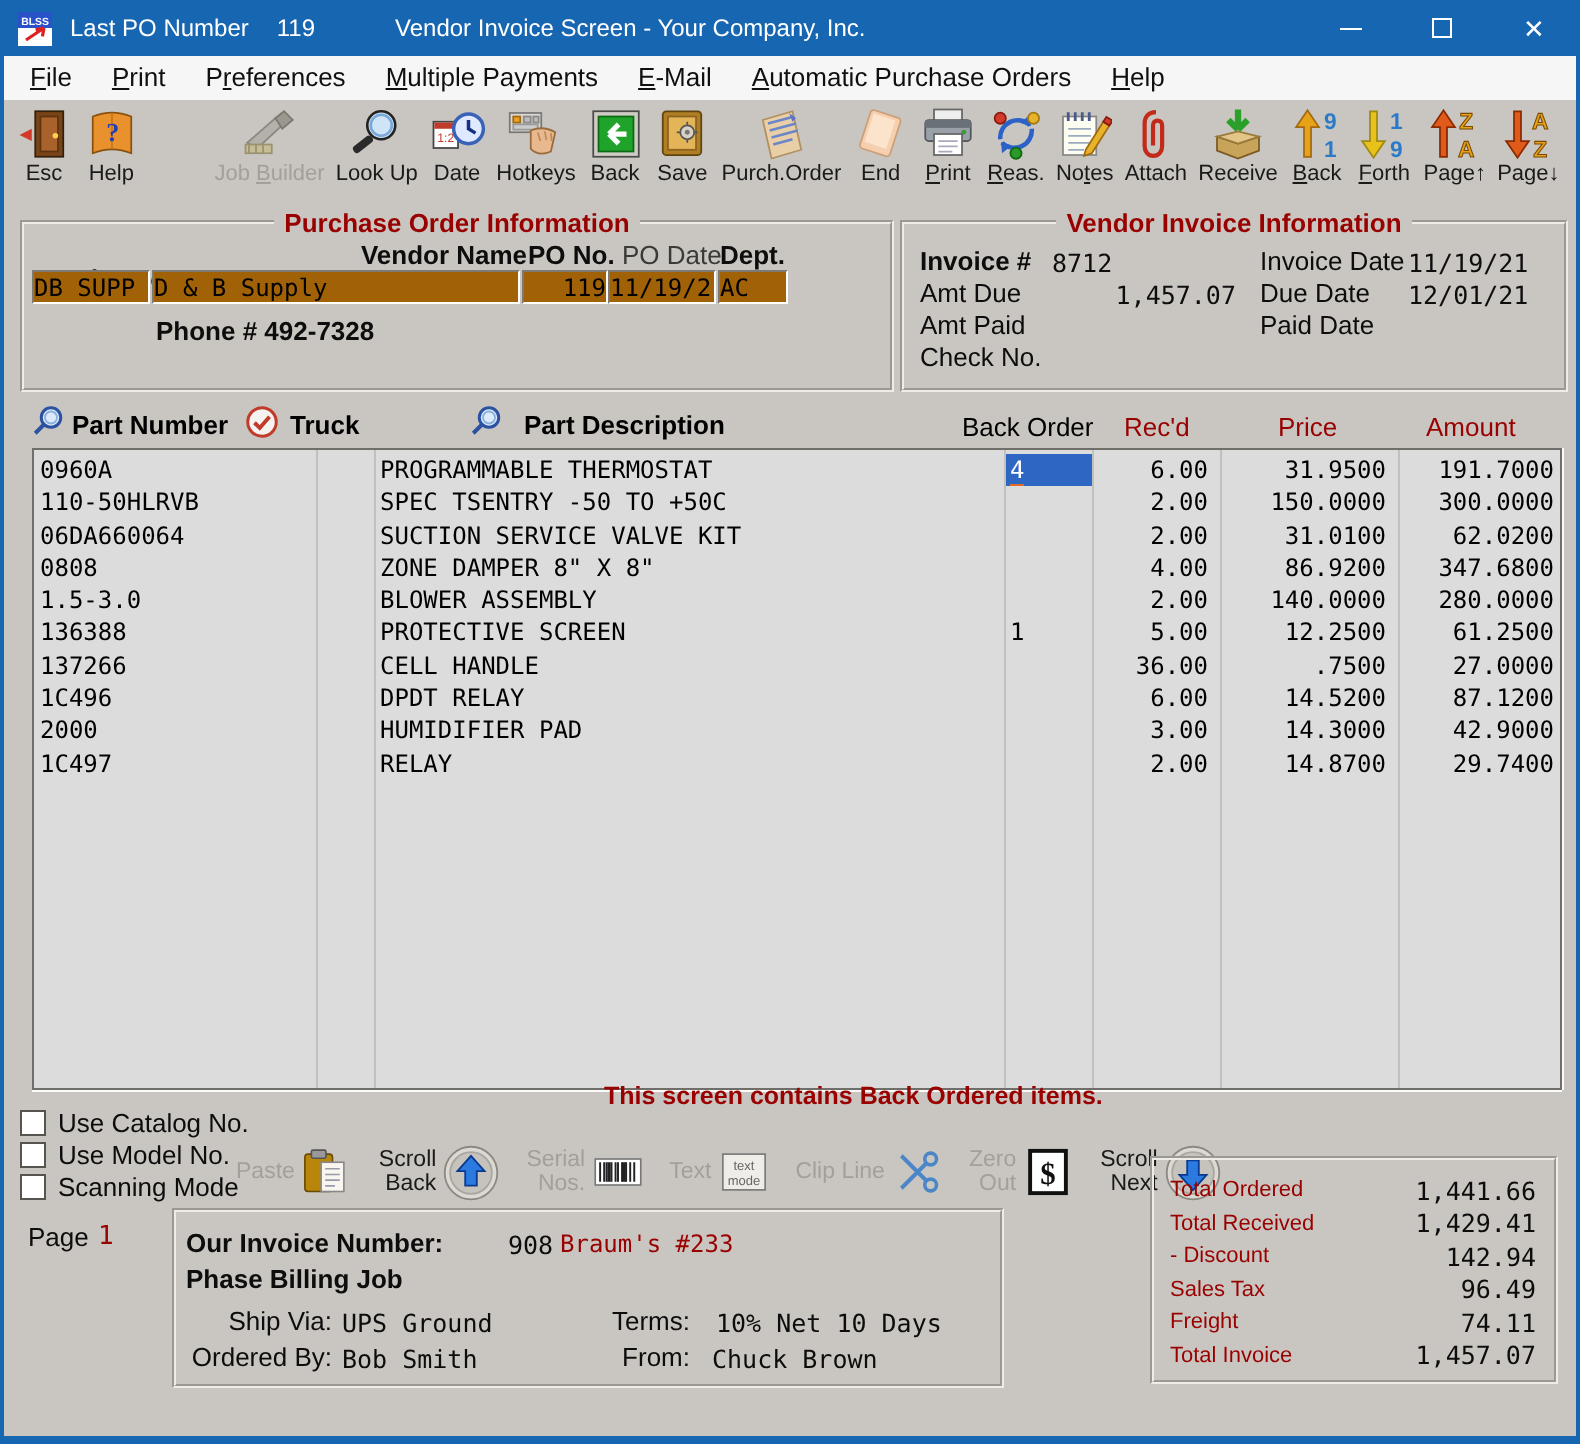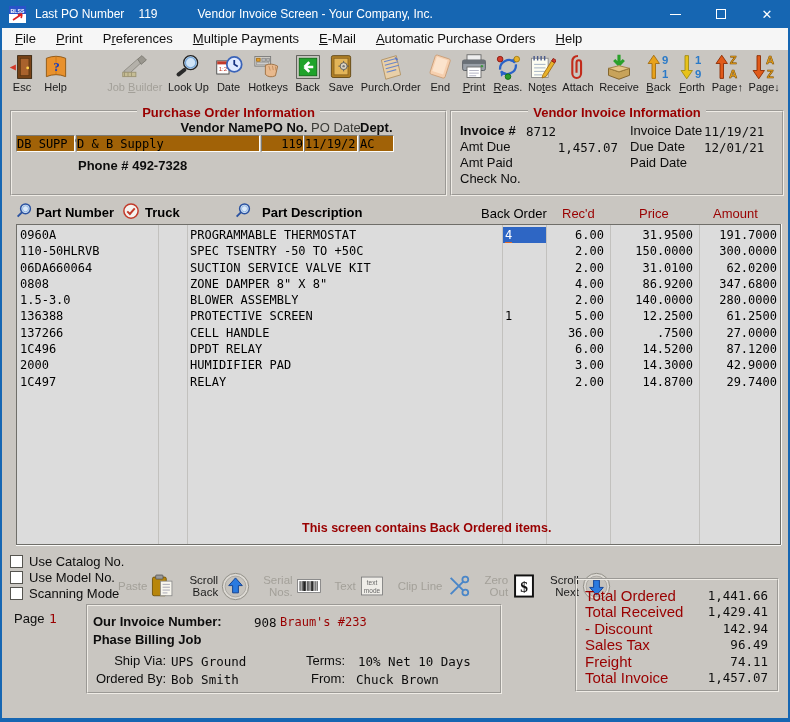--- a/index.html
+++ b/index.html
@@ -50,34 +50,34 @@
   .gc-back{left:486px;width:43px;padding-left:2px;}
   .gc-back.sel{background:#2e66c4;color:#fff;}
   .gc-back.sel .cur{border-bottom:2px solid #e06a2a;}
   .gc-recd{left:530px;width:57px;text-align:right;}
   .gc-price{left:594px;width:82px;text-align:right;}
   .gc-amt{left:683px;width:77px;text-align:right;}
   
   .checks{position:absolute;left:8px;top:553px;}
   .checkrow{display:flex;align-items:center;height:16px;font-size:13px;color:#0d0d0d;white-space:nowrap;}
   .cbox{width:13px;height:13px;background:#fff;border:1px solid #55544f;margin-right:6px;flex:0 0 auto;}
-  .warnmsg{position:absolute;left:300px;top:521px;color:#990000;font-weight:bold;font-size:12.5px;white-space:nowrap;}
+  .warnmsg{position:absolute;left:300px;top:541px;color:#990000;font-weight:bold;font-size:12.5px;white-space:nowrap;}
   .actions{position:absolute;left:116px;top:567px;display:flex;align-items:center;gap:13px;height:38px;}
   .abtn{display:flex;align-items:center;gap:3px;font-size:11.5px;line-height:12px;color:#1a1a1a;}
   .abtn.disabled{color:#a3a099;}
   .abtn .albl{text-align:right;white-space:pre-line;}
   .abtn .aicon{width:26px;height:26px;}
   .abtn .aicon.big{width:29px;height:29px;}
   .abtn .aicon svg{width:100%;height:100%;}
   .pageind{position:absolute;left:12px;top:611px;font-size:13px;color:#0d0d0d;text-align:center;}
   .pagenum{position:absolute;left:47px;top:611px;font-size:13px;color:#990000;font-family:"DejaVu Sans Mono","Liberation Mono",monospace;}
   .infobox{position:absolute;left:84px;top:604px;width:416px;height:90px;border:2px groove #efece6;}
   .totalsbox{position:absolute;left:573px;top:578px;width:204px;height:114px;border:2px groove #efece6;padding:7px 9px 0 8px;}
   .totrow{display:flex;justify-content:space-between;height:16.5px;align-items:center;}
-  .totlbl{color:#990000;font-size:15px;white-space:nowrap;}
+  .totlbl{color:#990000;font-size:11px;white-space:nowrap;}
   .totval{font-family:"DejaVu Sans Mono","Liberation Mono",monospace;font-size:12.5px;color:#0d0d0d;}
   .redmono{color:#990000 !important;}
 </style>
 </head>
 <body>
 
 <div class="app">
 
   <div class="titlebar">
     <span class="appicon"><svg viewBox="0 0 17 17">

